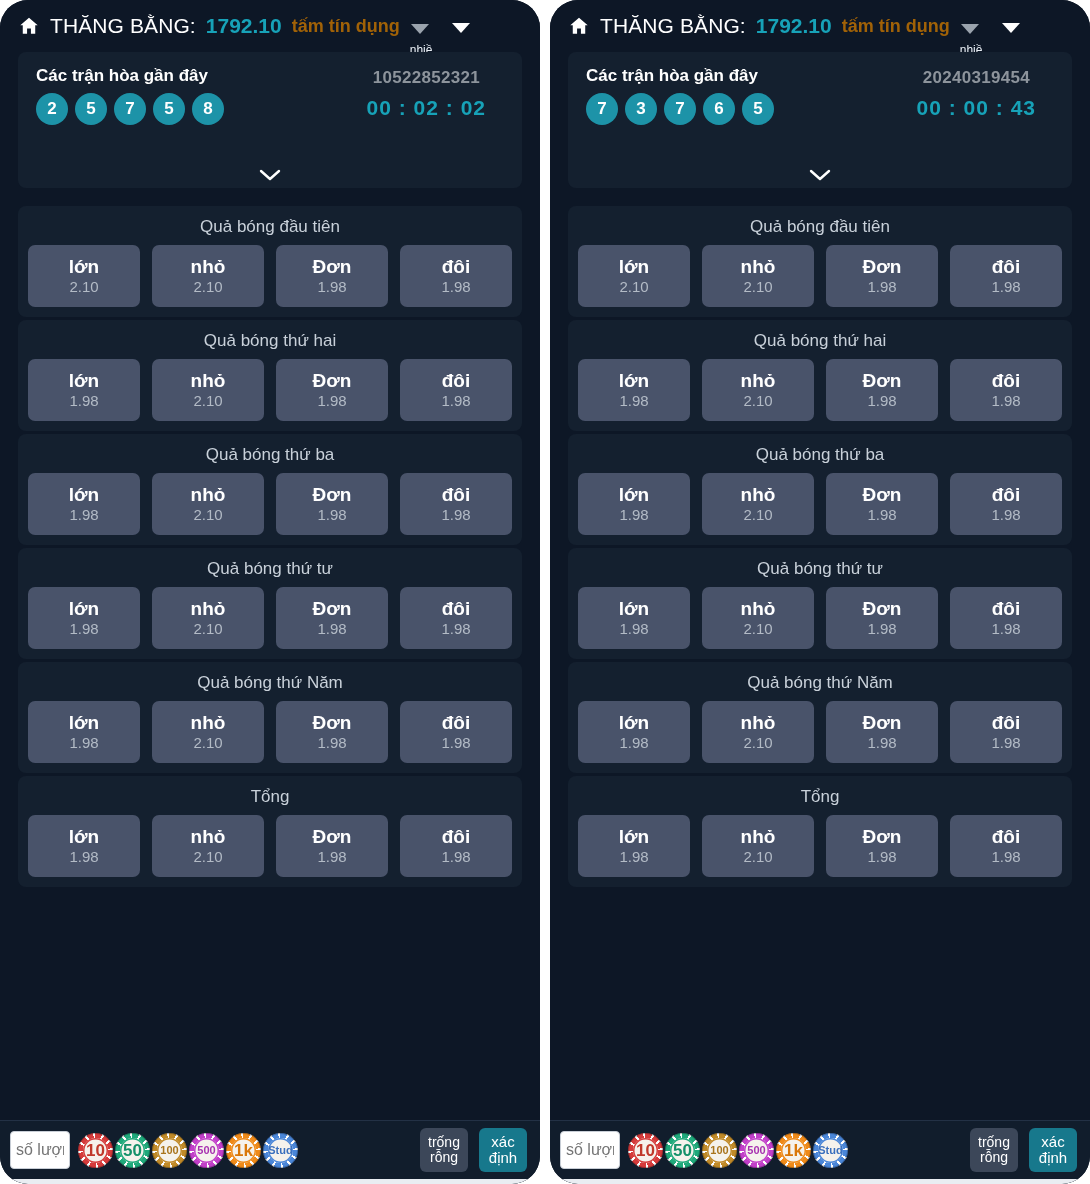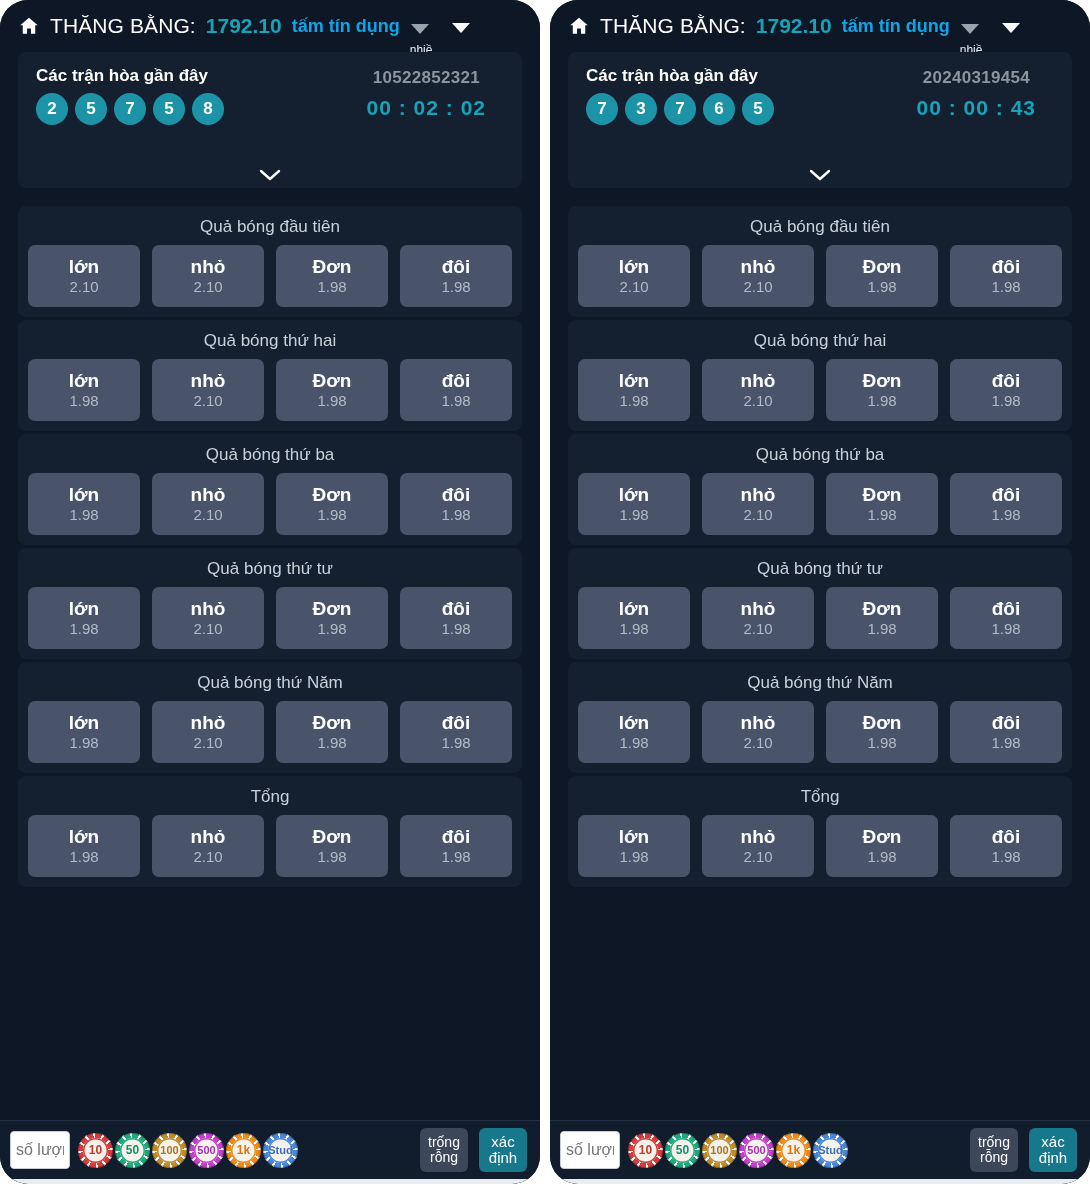--- a/index.html
+++ b/index.html
@@ -42,21 +42,21 @@
     letter-spacing: .1px;
     white-space: nowrap;
   }
   .balance {
     color: #17a2b8;
     font-size: 21px;
     font-weight: bold;
     white-space: nowrap;
   }
   .credit-label {
-    color: #0ea5e9;
+    color: #a16207;
     font-size: 18px;
     font-weight: bold;
     white-space: nowrap;
   }
   .nhieu-wrap {
     position: relative;
     width: 26px; height: 30px;
     flex: 0 0 auto;
   }
   .nhieu-text {
@@ -218,21 +218,21 @@
     position: relative;
     flex: 0 0 auto;
   }
   .chip-inner {
     width: 25px; height: 25px;
     border-radius: 50%;
     background: #f5f2ec;
     display: flex;
     align-items: center;
     justify-content: center;
-    font-size: 12px;
+    font-size: 17px;
     font-weight: bold;
     line-height: 1;
   }
   .chip-inner.small { font-size: 11px; }
   .bb-spacer { flex: 1 1 auto; }
   .btn-clear {
     background: #3c4759;
     color: #ffffff;
     border-radius: 6px;
     width: 48px; height: 44px;

